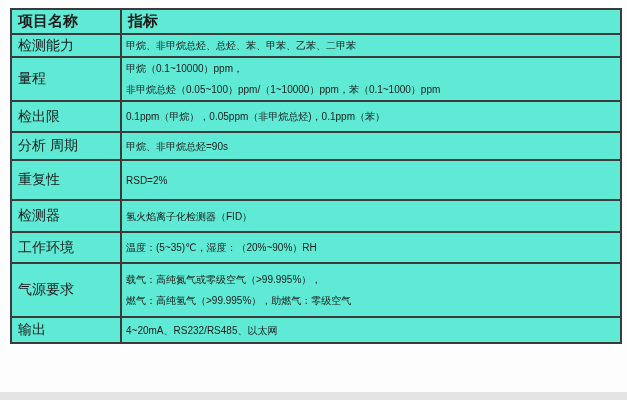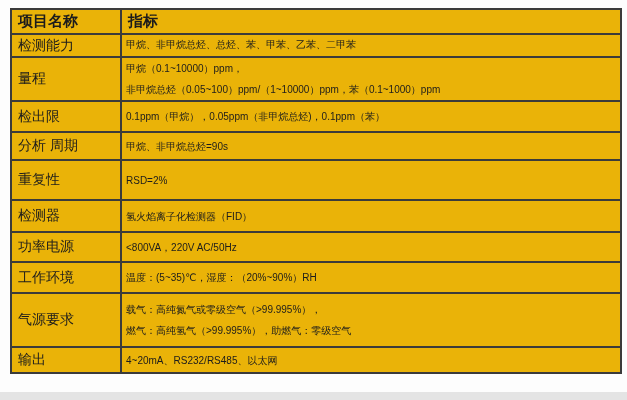--- a/index.html
+++ b/index.html
@@ -4,21 +4,21 @@
 <style>
   html,body{margin:0;padding:0;}
   body{
     width:627px;height:400px;position:relative;overflow:hidden;
     background:#fdfdfd;
     font-family:"Liberation Sans","DejaVu Sans",sans-serif;
   }
   .table-wrap{position:absolute;left:10px;top:8px;}
   table.spec{
     border-collapse:collapse;table-layout:fixed;
-    width:610px;background:#eab308;
+    width:610px;background:#5eead4;
   }
   col.c1{width:110px;}
   col.c2{width:500px;}
   th,td{
     border:2px solid #3b3b3b;
     vertical-align:middle;
     color:#1c1c1c;
     overflow:hidden;
     padding:0;
   }
@@ -28,21 +28,21 @@
   }
   td.label-cell{
     font-size:14px;padding-left:6px;white-space:nowrap;
   }
   td.value-cell{
     font-size:10px;padding-left:4px;
   }
   .value-line{display:block;line-height:21px;white-space:nowrap;}
   
   tr.rh{height:25px;}
-  tr.r1{height:16px;font-family:Liberation Mono, monospace;}
+  tr.r1{height:16px;}
   tr.r2{height:43px;border-radius:20px;}
   tr.r3{height:31px;}
   tr.r4{height:28px;}
   tr.r5{height:40px;}
   tr.r6{height:32px;}
   tr.r7{height:30px;}
   tr.r8{height:31px;}
   tr.r9{height:54px;margin-top:20px;}
   tr.r10{height:26px;}
   .bottom-strip{
@@ -94,26 +94,20 @@
       <td class="value-cell">
         <span class="value-line">RSD=2%</span>
       </td>
     </tr>
     <tr class="r6">
       <td class="label-cell">检测器</td>
       <td class="value-cell">
         <span class="value-line">氢火焰离子化检测器（FID）</span>
       </td>
     </tr>
-    <tr class="r7">
-      <td class="label-cell">功率电源</td>
-      <td class="value-cell">
-        <span class="value-line">&lt;800VA，220V AC/50Hz</span>
-      </td>
-    </tr>
     <tr class="r8">
       <td class="label-cell">工作环境</td>
       <td class="value-cell">
         <span class="value-line">温度：(5~35)℃，湿度：（20%~90%）RH</span>
       </td>
     </tr>
     <tr class="r9">
       <td class="label-cell">气源要求</td>
       <td class="value-cell">
         <span class="value-line">载气：高纯氮气或零级空气（&gt;99.995%），</span>

